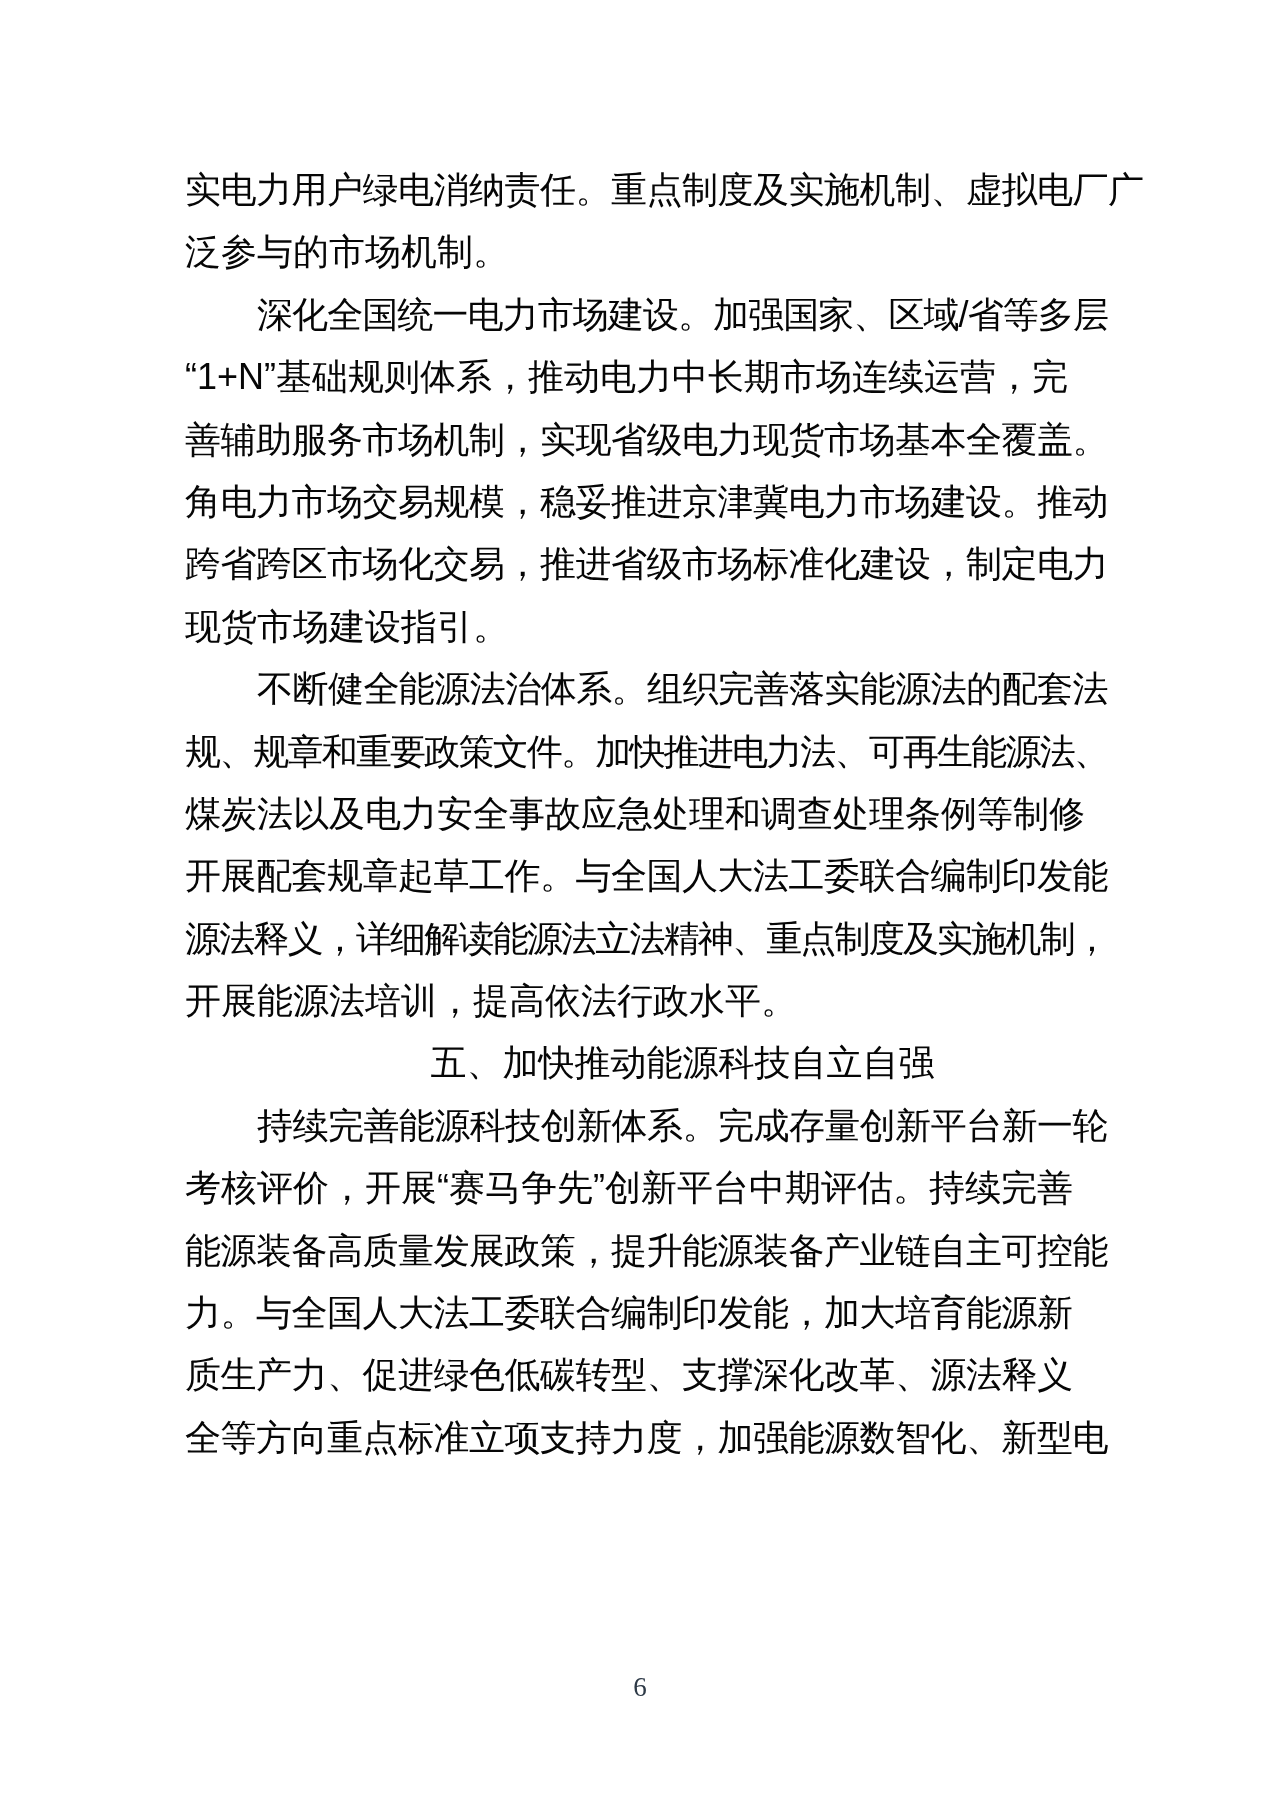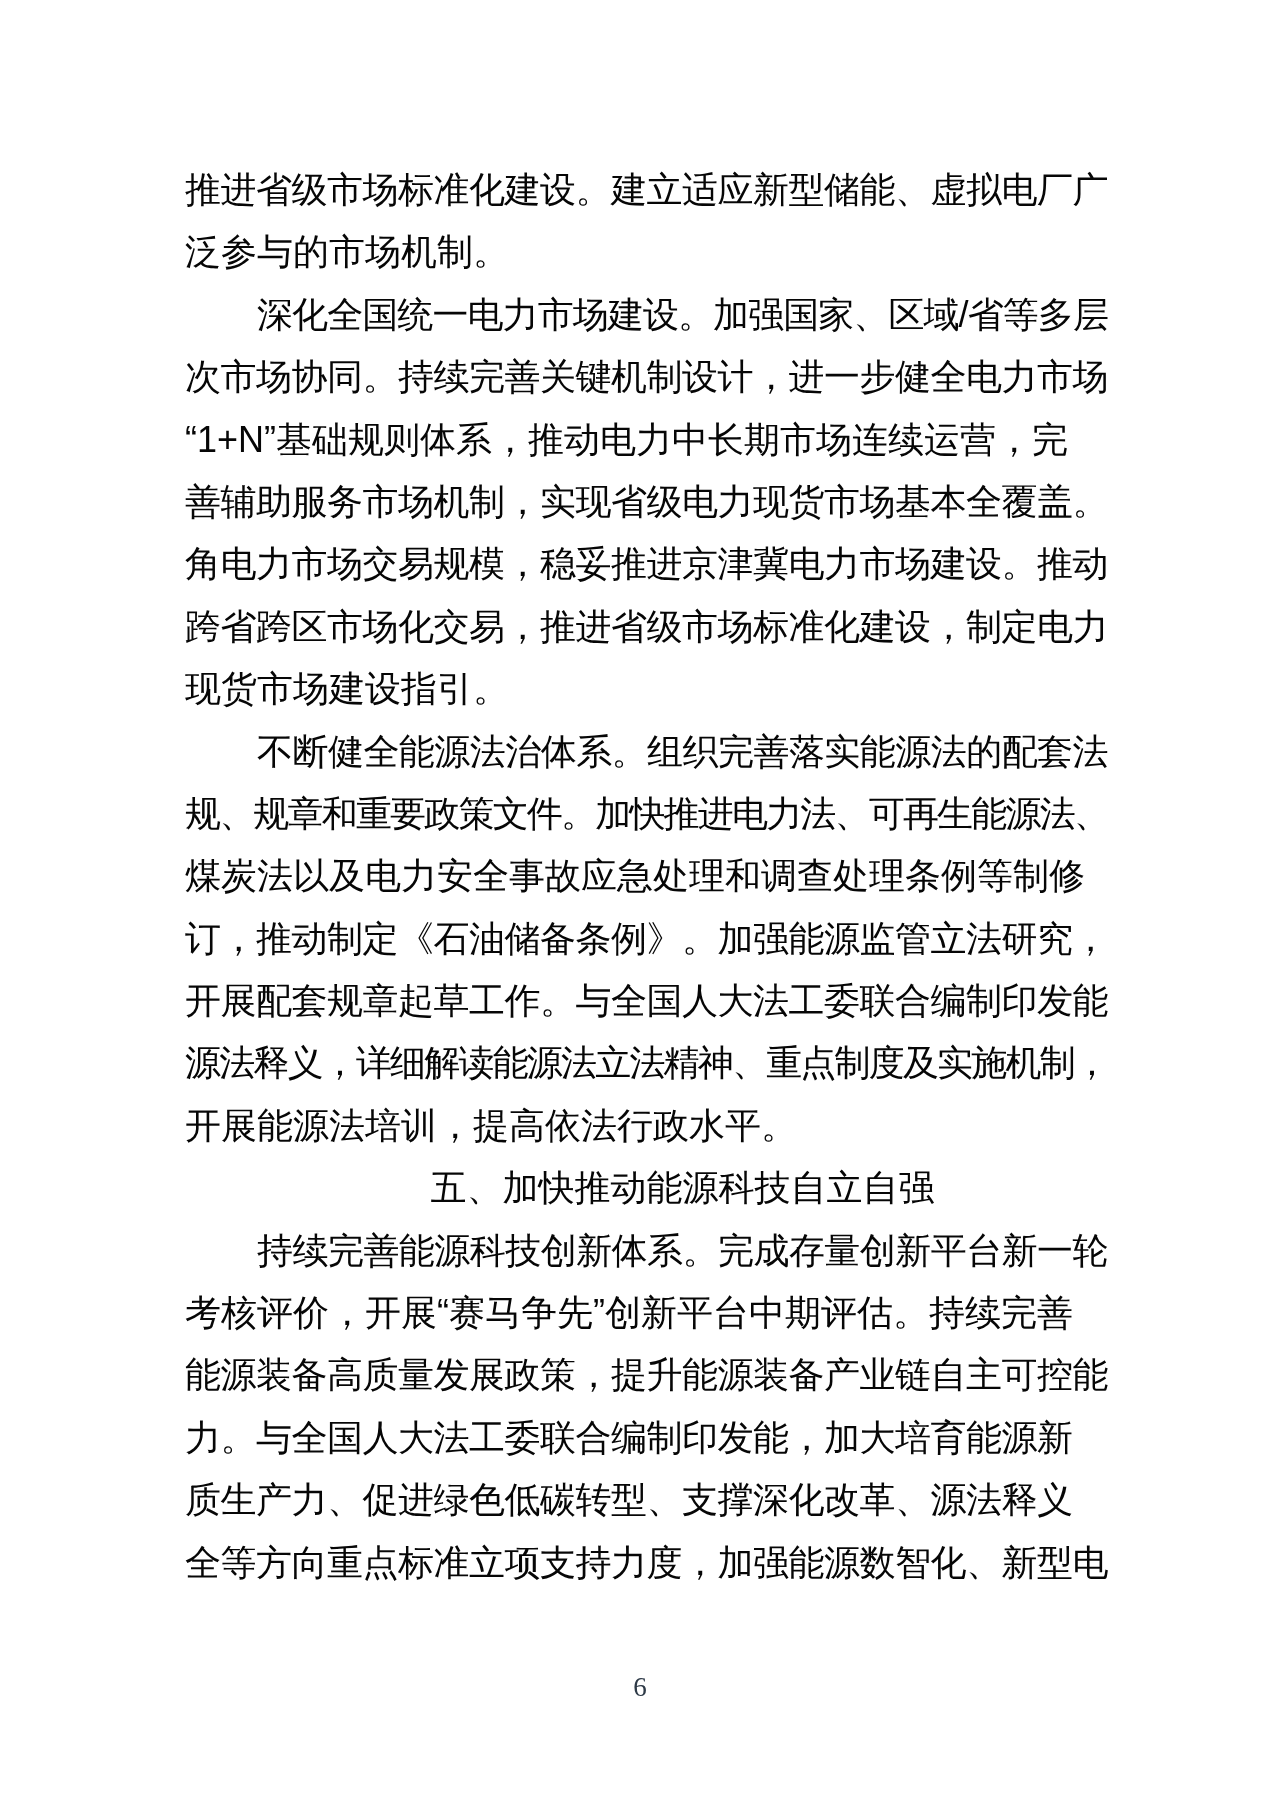--- a/index.html
+++ b/index.html
@@ -48,33 +48,31 @@
     font-size: 27px;
     line-height: 30px;
     color: #2e3a47;
   }
 </style>
 </head>
 <body>
 
 <div class="page">
   <div class="text-block">
-      <div class="line" style="letter-spacing: -0.5px;">推进省级市场标准化建设。建立适应新型储能、虚拟电厂广</div>
+      <div class="line" style="letter-spacing: -0.5px;">实电力用户绿电消纳责任。重点制度及实施机制、虚拟电厂广</div>
       <div class="line no-justify">泛参与的市场机制。</div>
       <div class="line indent" style="letter-spacing: -0.92px;">深化全国统一电力市场建设。加强国家、区域/省等多层</div>
-      <div class="line" style="letter-spacing: -0.5px;">次市场协同。持续完善关键机制设计，进一步健全电力市场</div>
       <div class="line">“1+N”基础规则体系，推动电力中长期市场连续运营，完</div>
       <div class="line" style="letter-spacing: -0.5px;">善辅助服务市场机制，实现省级电力现货市场基本全覆盖。</div>
       <div class="line" style="letter-spacing: -0.5px;">角电力市场交易规模，稳妥推进京津冀电力市场建设。推动</div>
       <div class="line" style="letter-spacing: -0.5px;">跨省跨区市场化交易，推进省级市场标准化建设，制定电力</div>
       <div class="line no-justify">现货市场建设指引。</div>
       <div class="line indent" style="letter-spacing: -0.541667px;">不断健全能源法治体系。组织完善落实能源法的配套法</div>
       <div class="line" style="letter-spacing: -1.81481px;">规、规章和重要政策文件。加快推进电力法、可再生能源法、</div>
       <div class="line">煤炭法以及电力安全事故应急处理和调查处理条例等制修</div>
-      <div class="line" style="letter-spacing: -0.5px;">订，推动制定《石油储备条例》。加强能源监管立法研究，</div>
       <div class="line" style="letter-spacing: -0.5px;">开展配套规章起草工作。与全国人大法工委联合编制印发能</div>
       <div class="line" style="letter-spacing: -1.81481px;">源法释义，详细解读能源法立法精神、重点制度及实施机制，</div>
       <div class="line no-justify">开展能源法培训，提高依法行政水平。</div>
       <div class="line indent no-justify">五、加快推动能源科技自立自强</div>
       <div class="line indent" style="letter-spacing: -0.541667px;">持续完善能源科技创新体系。完成存量创新平台新一轮</div>
       <div class="line">考核评价，开展“赛马争先”创新平台中期评估。持续完善</div>
       <div class="line" style="letter-spacing: -0.5px;">能源装备高质量发展政策，提升能源装备产业链自主可控能</div>
       <div class="line" style="letter-spacing: -0.5px;">力。与全国人大法工委联合编制印发能，加大培育能源新</div>
       <div class="line" style="letter-spacing: -0.5px;">质生产力、促进绿色低碳转型、支撑深化改革、源法释义</div>
       <div class="line" style="letter-spacing: -0.5px;">全等方向重点标准立项支持力度，加强能源数智化、新型电</div>

